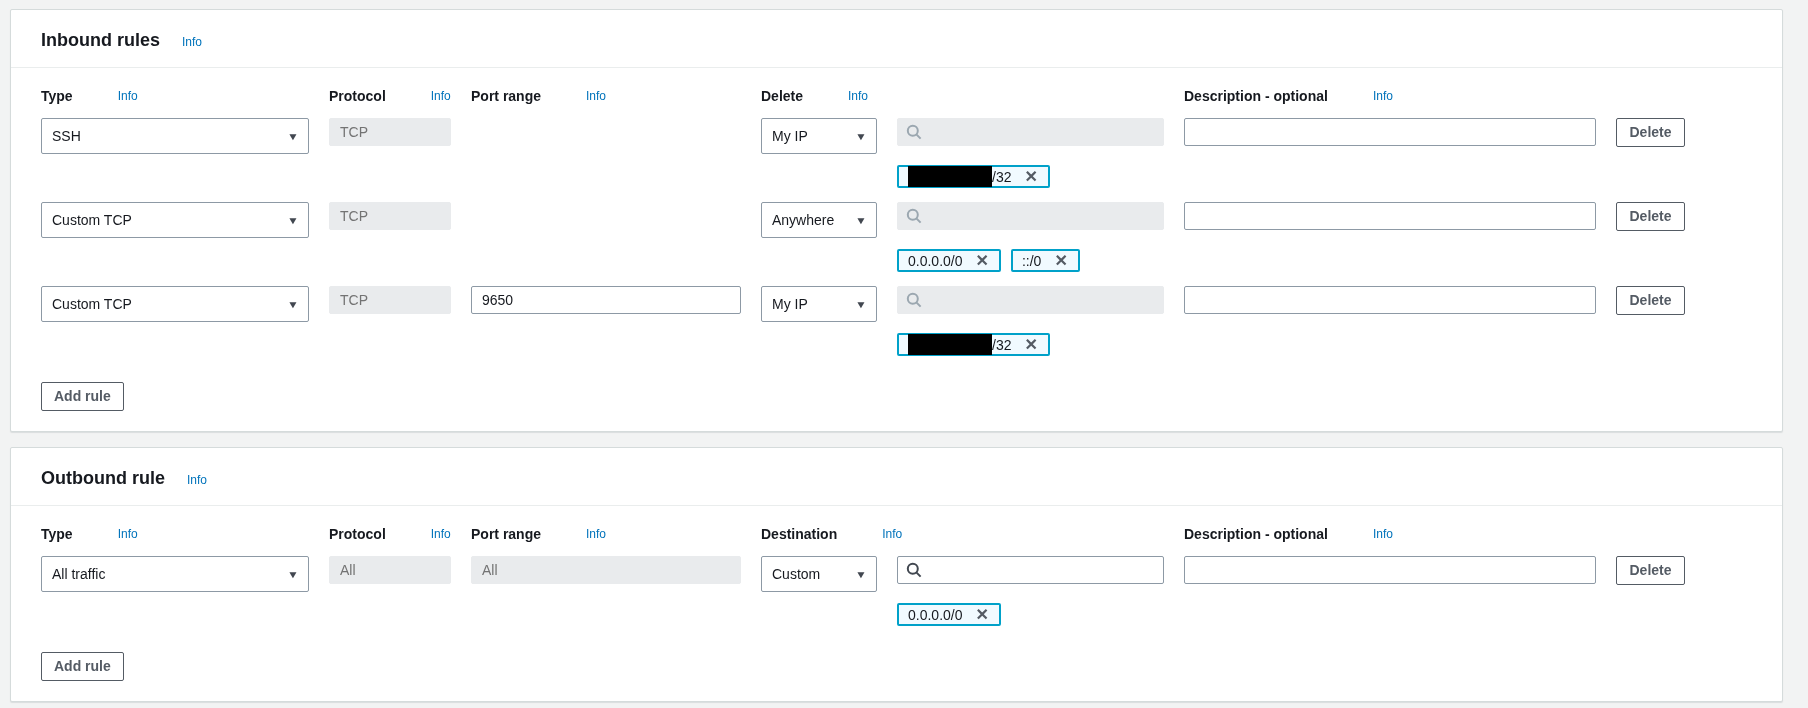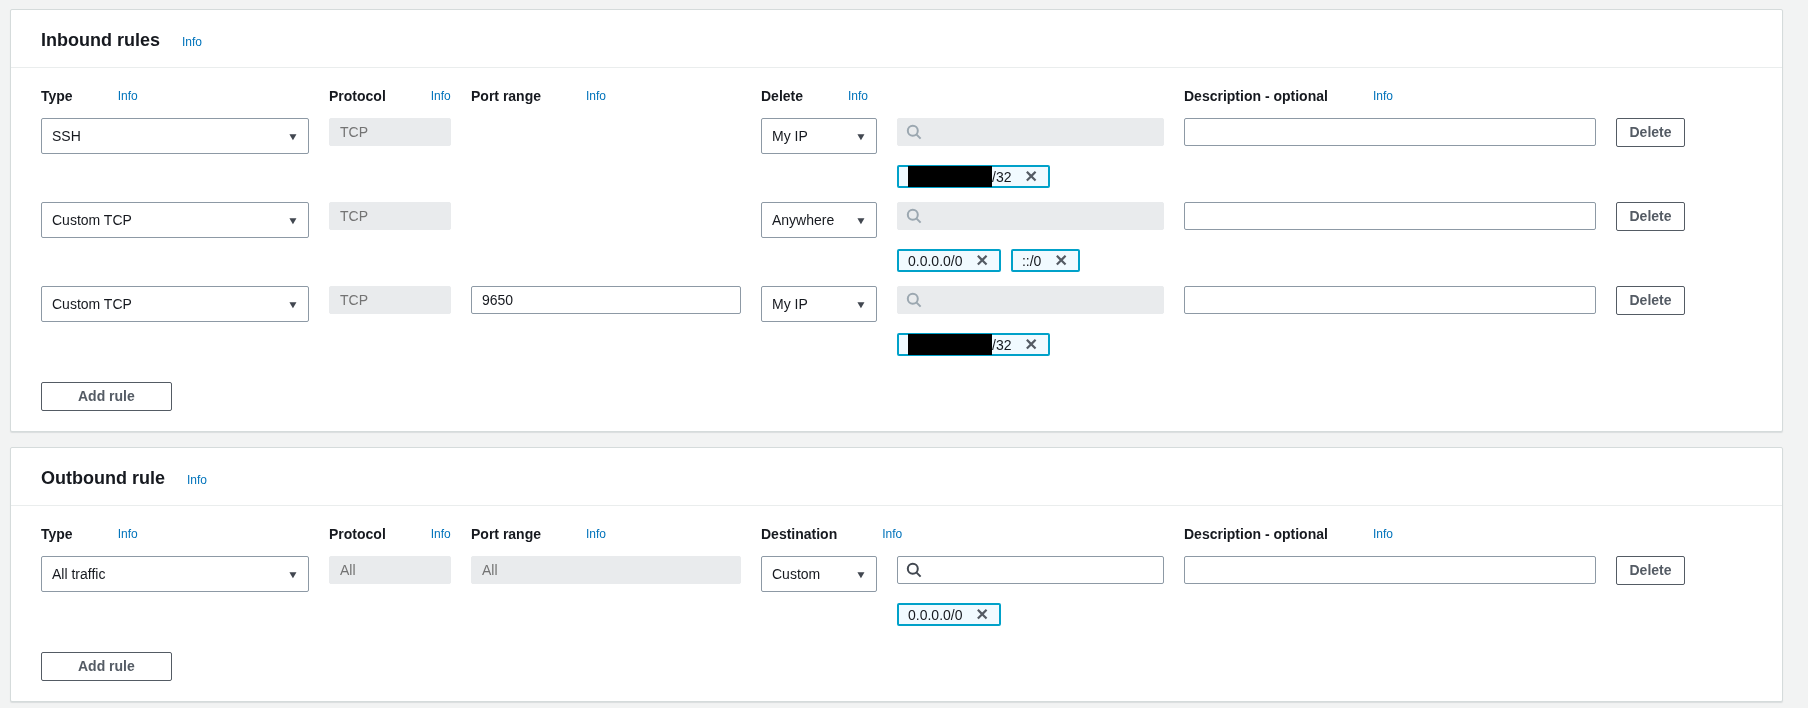--- a/index.html
+++ b/index.html
@@ -91,21 +91,21 @@
   .token-label { font-size:14px; color:#16191f; display:flex; align-items:center; }
   .redacted { display:inline-block; width:84px; height:21px; background:#000; }
   .token-x {
     color:#545b64; font-size:16px; font-weight:700;
     cursor:pointer; line-height:1; padding:0 1px;
   }
 
   .btn {
     background:#fff; border:1px solid #545b64; border-radius:2px;
     color:#545b64; font-weight:700; font-size:14px;
-    font-family:inherit; padding:5px 36px; cursor:pointer; line-height:17px;
+    font-family:inherit; padding:5px 12px; cursor:pointer; line-height:17px;
   }
   .add-rule { margin-top:26px; }
   .delete-btn { width:69px; padding:5px 0; text-align:center; }
 
   .search-icon-svg { flex:0 0 auto; display:block; }
 </style>
 </head>
 <body>
 
 <div class="card card-inbound">

